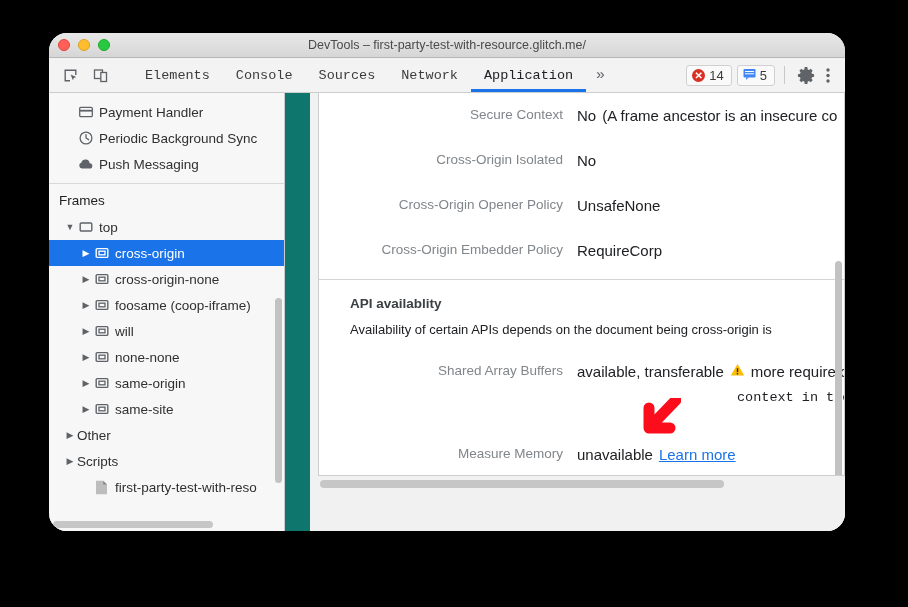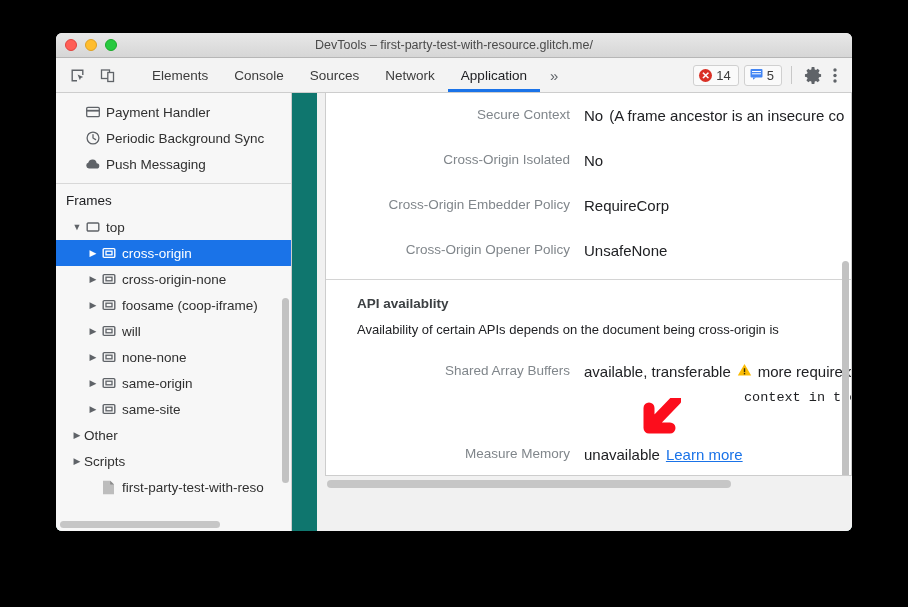--- a/index.html
+++ b/index.html
@@ -9,26 +9,26 @@
     height: 607px;
     background: #000000;
     font-family: "Liberation Sans", sans-serif;
     overflow: hidden;
     position: relative;
   }
 
   
   .window {
     position: absolute;
-    left: 56px;
+    left: 49px;
     top: 33px;
     width: 796px;
     height: 498px;
     background: #ffffff;
-    border-radius: 6px;
+    border-radius: 18px;
     overflow: hidden;
     box-shadow: 0 3px 14px rgba(0,0,0,.5);
     display: flex;
     flex-direction: column;
   }
 
   
   .titlebar {
     height: 25px;
     flex: 0 0 25px;
@@ -75,21 +75,21 @@
     align-items: center;
     padding: 0 6px 0 10px;
     gap: 8px;
   }
   .tb-icon { width: 22px; height: 22px; display: flex; align-items: center; justify-content: center; }
   .tb-sep {
     width: 1px;
     background: #c8c8c8;
     margin: 8px 4px 8px 2px;
   }
-  .tabs { display: flex; align-items: stretch; }
+  .tabs { display: flex; align-items: stretch; font-family: Liberation Mono, monospace; }
   .tab {
     display: flex; align-items: center;
     padding: 0 13px;
     font-size: 13.5px;
     color: #3c3c3c;
     position: relative;
     white-space: nowrap;
   }
   .tab.active { color: #202124; }
   .tab.active::after {
@@ -548,27 +548,27 @@
             <span>(A frame ancestor is an insecure co</span>
           </div>
         </div>
 
         <div class="row">
           <div class="key">Cross-Origin Isolated</div>
           <div class="val">No</div>
         </div>
 
         <div class="row">
+          <div class="key">Cross-Origin Opener Policy</div>
+          <div class="val">UnsafeNone</div>
+        </div>
+
+        <div class="row">
           <div class="key">Cross-Origin Embedder Policy</div>
           <div class="val">RequireCorp</div>
-        </div>
-
-        <div class="row">
-          <div class="key">Cross-Origin Opener Policy</div>
-          <div class="val">UnsafeNone</div>
         </div>
 
         <div class="divider"></div>
 
         <div class="sec-title">API availablity</div>
         <div class="sec-desc">Availability of certain APIs depends on the document being cross-origin is</div>
 
         <div class="row" style="margin-top:12px">
           <div class="key">Shared Array Buffers</div>
           <div class="val">

